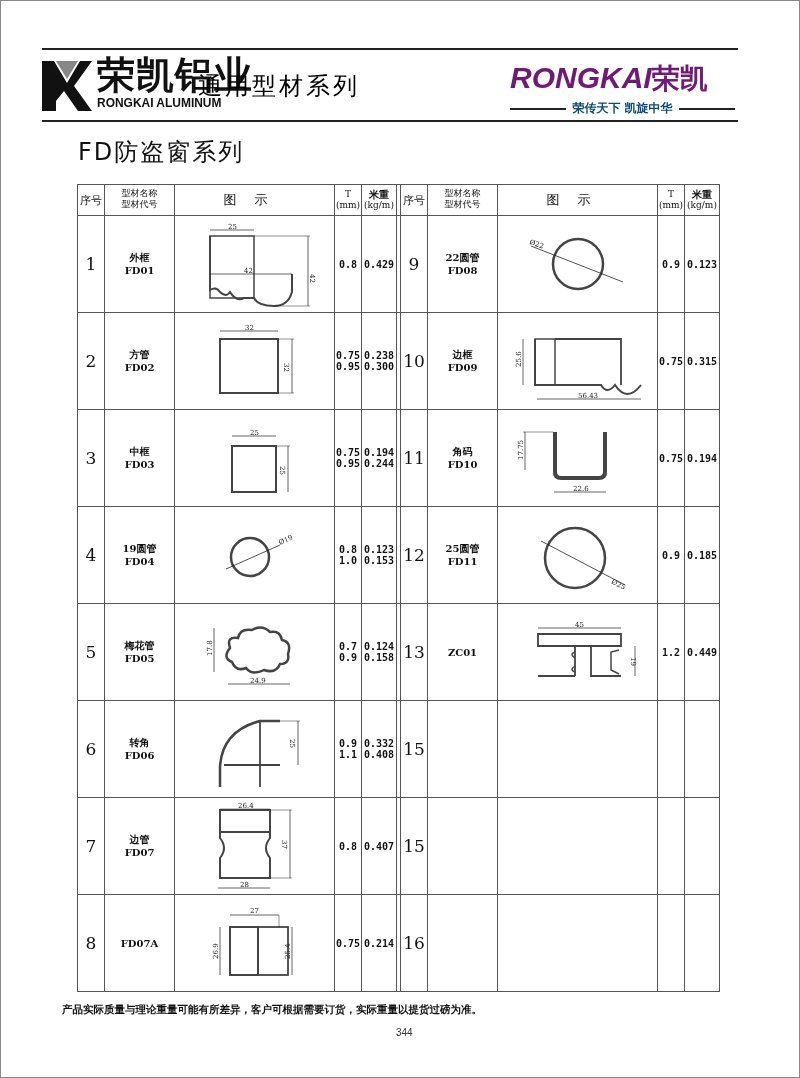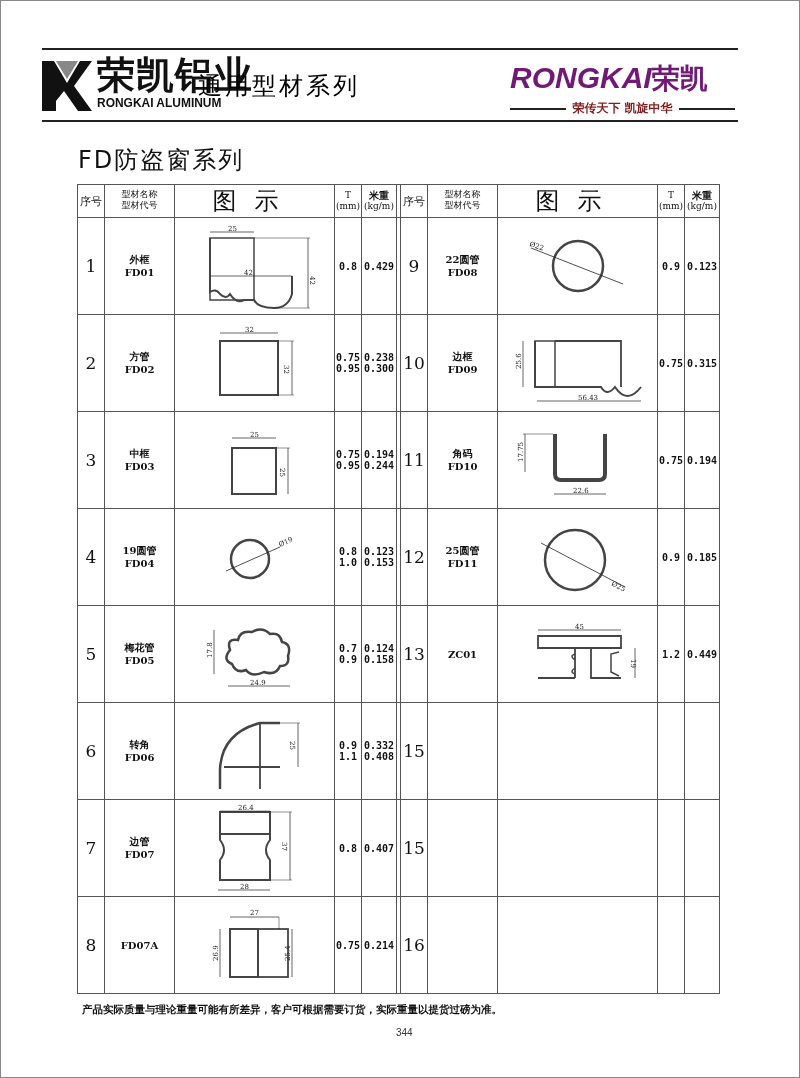--- a/index.html
+++ b/index.html
@@ -6,39 +6,39 @@
   body { width: 800px; height: 1078px; position: relative; overflow: hidden; font-family: "DejaVu Serif", serif; color: #111; }
   .page-border { position: absolute; left: 0; top: 0; width: 798px; height: 1076px; border: 1px solid #888; }
   .hr-top { position: absolute; left: 42px; top: 48px; width: 696px; height: 2px; background: #222; }
   .hr-bottom { position: absolute; left: 42px; top: 120px; width: 696px; height: 2px; background: #222; }
 
   .logo-k { position: absolute; left: 42px; top: 61px; width: 50px; height: 50px; }
   .brand-cn { position: absolute; left: 97px; top: 58px; font-family: "DejaVu Sans", sans-serif; font-weight: bold; font-size: 38px; letter-spacing: 1px; color: #111; line-height: 34px; }
   .brand-en { position: absolute; left: 97px; top: 95px; font-family: "Liberation Sans", sans-serif; font-weight: bold; font-size: 13px; color: #111; letter-spacing: 0px; transform: scaleX(0.92); transform-origin: left; }
   .series-title { position: absolute; left: 198px; top: 70px; font-family: "DejaVu Sans", sans-serif; font-size: 24px; letter-spacing: 3px; color: #000000; }
   .brand-right { position: absolute; left: 333px; top: 60px; font-family: "Liberation Sans", sans-serif; font-weight: bold; font-size: 30px; color: #701a75; letter-spacing: 0; font-style: italic; }
-  .slogan { position: absolute; left: 332px; top: 100px; width: 240px; display: flex; align-items: center; gap: 6px; font-family: "DejaVu Sans", sans-serif; font-size: 12px; font-weight: bold; color: #7f1d1d; }
+  .slogan { position: absolute; left: 332px; top: 100px; width: 240px; display: flex; align-items: center; gap: 6px; font-family: "DejaVu Sans", sans-serif; font-size: 12px; font-weight: bold; color: #0c4a6e; }
   .slogan .line { flex: 1; height: 2px; background: #222; }
 
-  .page-title { position: absolute; left: 78px; top: 144px; font-family: "DejaVu Sans", sans-serif; font-size: 24px; letter-spacing: 2px; color: #111; }
+  .page-title { position: absolute; left: 78px; top: 136px; font-family: "DejaVu Sans", sans-serif; font-size: 24px; letter-spacing: 2px; color: #111; }
 
   table.catalog { position: absolute; left: 77px; top: 184px; width: 613px; border-collapse: collapse; table-layout: fixed; }
   table.catalog td, table.catalog th { border: 1px solid #555; padding: 0; text-align: center; vertical-align: middle; }
   table.catalog th { height: 30px; font-weight: normal; }
   .h-no { font-family: "DejaVu Sans", sans-serif; font-size: 11px; font-weight: bold; }
   .h-name { font-family: Liberation Mono, monospace; font-size: 9px; font-weight: bold; line-height: 11px; }
-  .h-fig { font-family: "DejaVu Sans", sans-serif; font-size: 24px; letter-spacing: 18px; margin-top: 32px; }
+  .h-fig { font-family: "DejaVu Sans", sans-serif; font-size: 13px; letter-spacing: 18px; margin-top: 32px; }
   .h-t, .h-w { font-size: 9px; line-height: 11px; }
   td.no { font-size: 17px; height: 96px; }
   td.name { font-size: 10px; line-height: 13px; font-weight: bold; }
   td.val { font-family: "DejaVu Sans Mono", monospace; font-size: 10px; line-height: 11px; font-weight: bold; }
   td.fig svg { display: block; margin: 0 auto; }
   td.gap { border-top: none; border-bottom: none; width: 4px; }
 
-  .footnote { position: absolute; left: 82px; top: 1003px; font-family: "DejaVu Sans", sans-serif; font-size: 10.5px; font-weight: bold; color: #111; }
+  .footnote { position: absolute; left: 62px; top: 1003px; font-family: "DejaVu Sans", sans-serif; font-size: 10.5px; font-weight: bold; color: #111; }
   .page-no { position: absolute; left: 396px; top: 1027px; font-family: "Liberation Sans", sans-serif; font-size: 10px; color: #333; }
   svg text { font-family: "DejaVu Serif", serif; font-size: 7px; fill: #222; }
 </style>
 </head>
 <body>
 
 <div class="page-border"></div>
 <div class="hr-top"></div>
 <div class="hr-bottom"></div>
 

